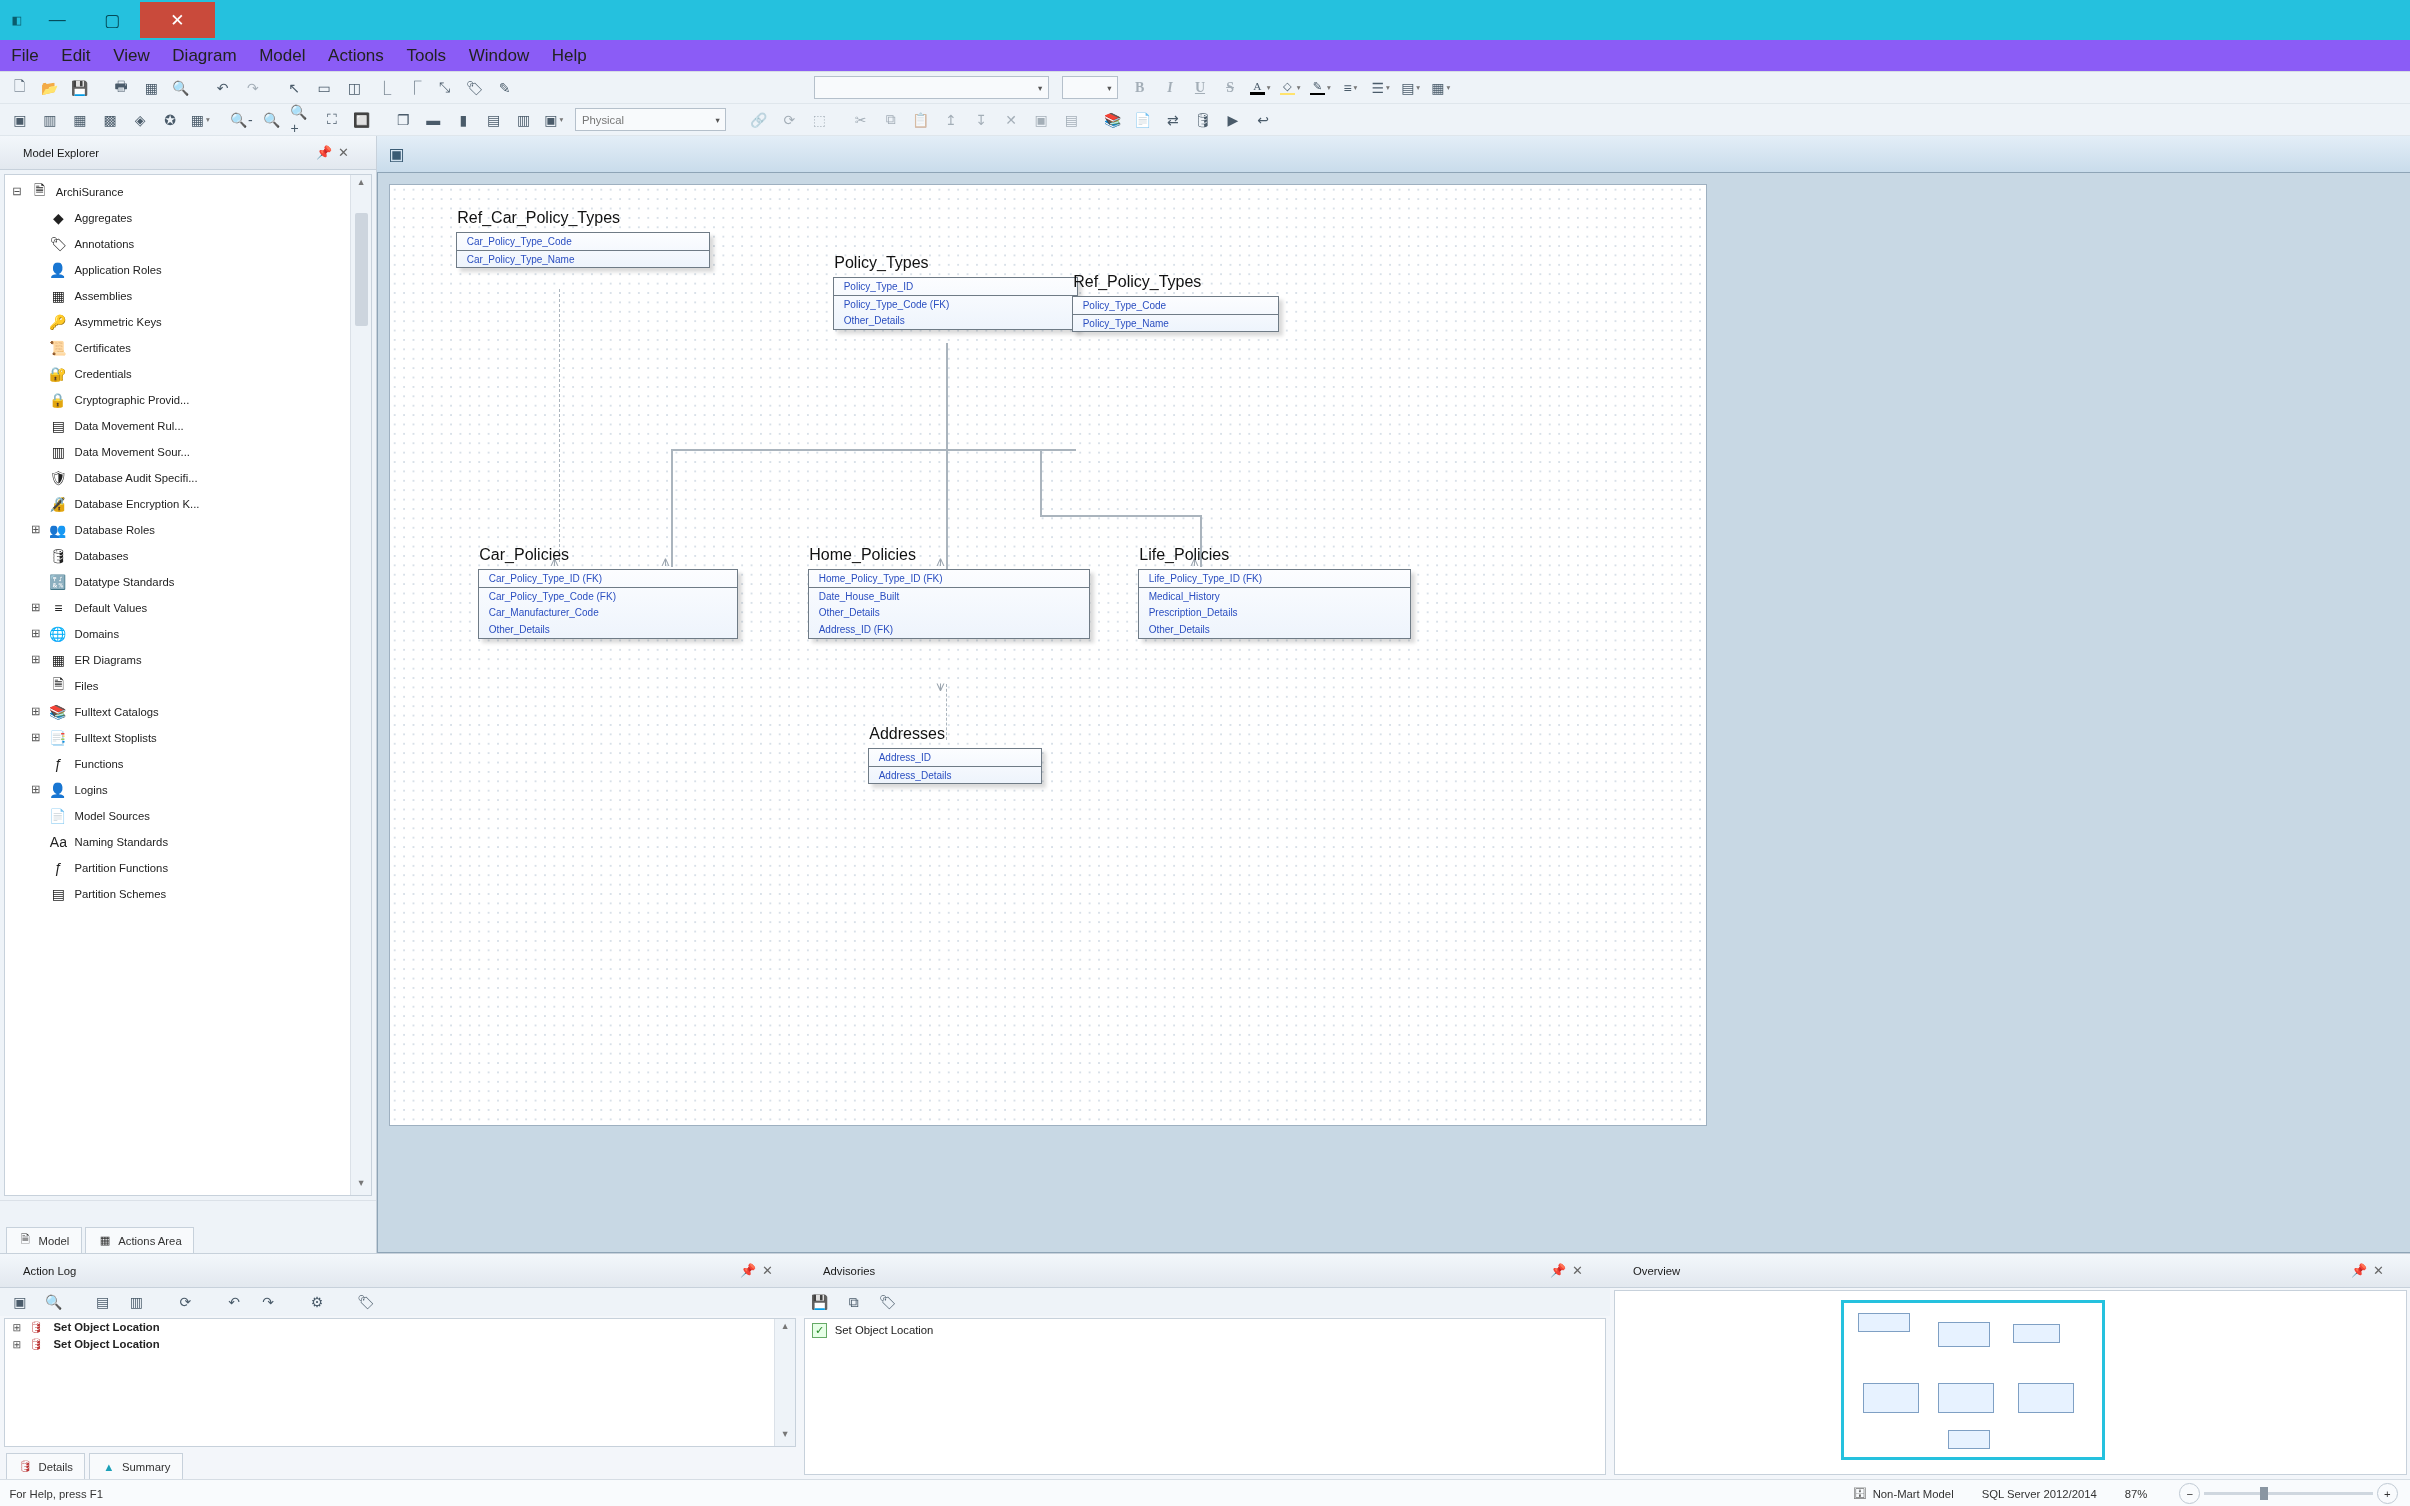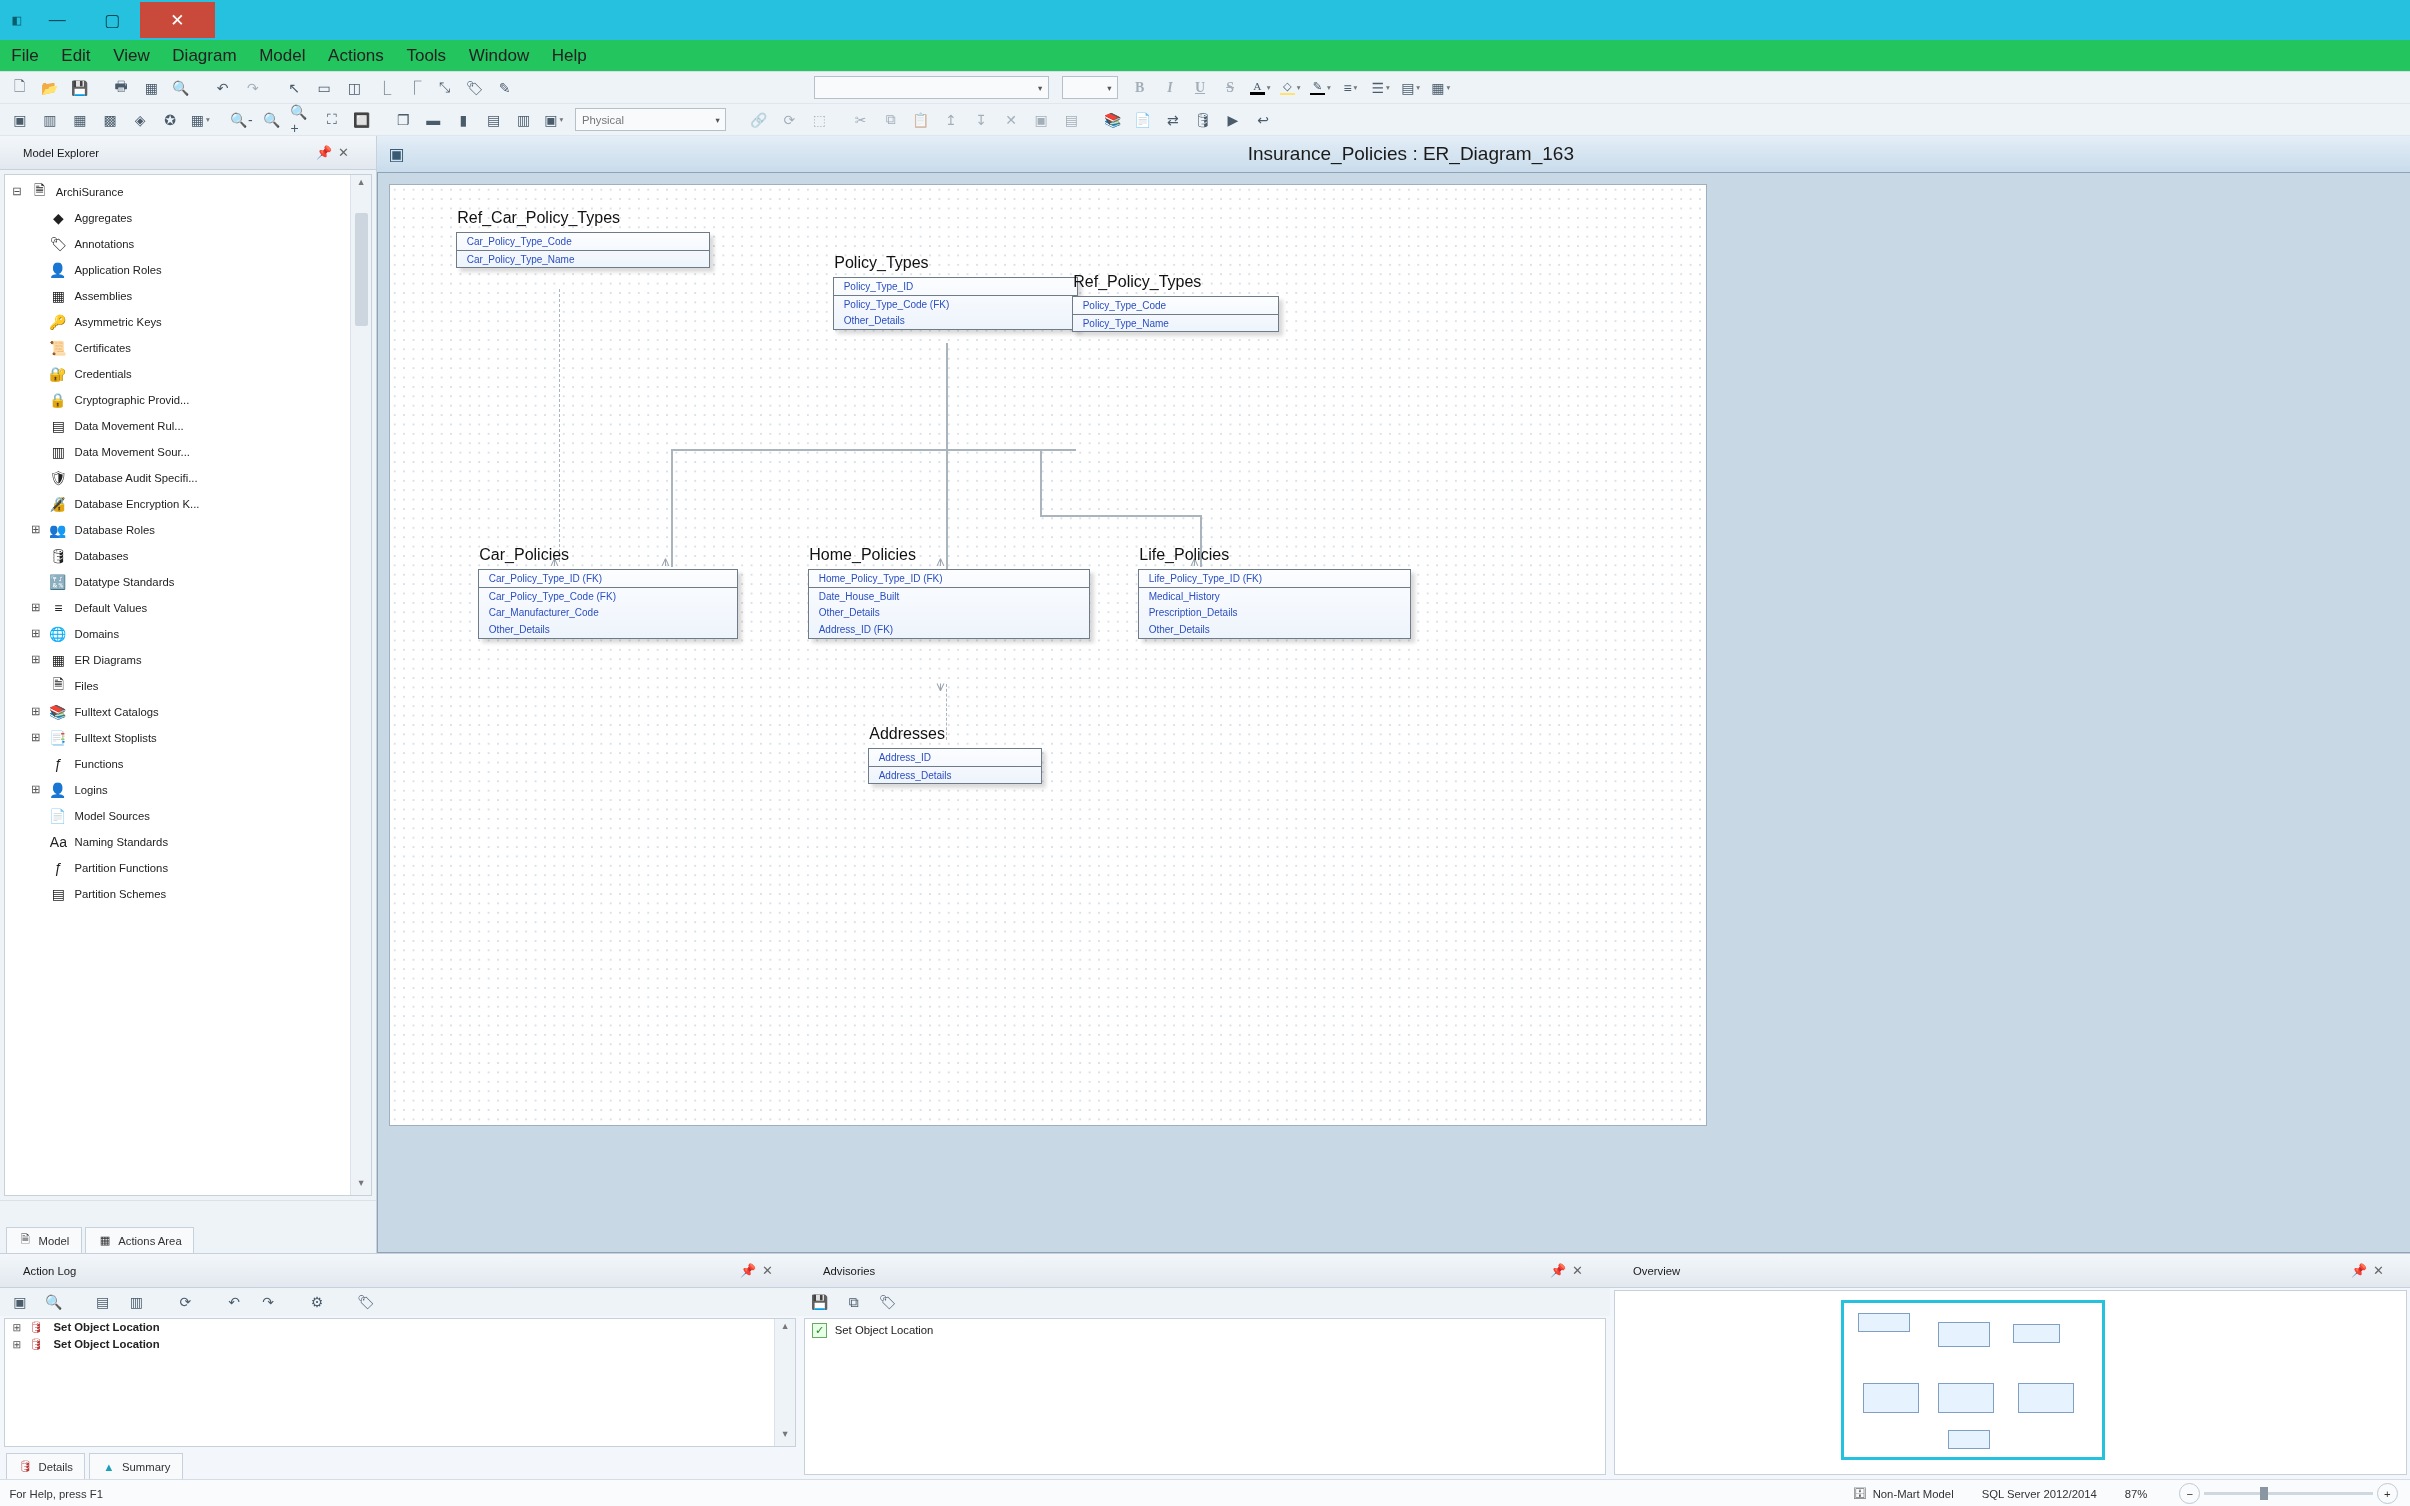--- a/index.html
+++ b/index.html
@@ -5,21 +5,21 @@
 * { margin: 0; padding: 0; box-sizing: border-box; font-family: "Segoe UI", Tahoma, sans-serif; font-size: 11.3px; }
 body { width: 2411px; height: 1507px; transform: scale(1); transform-origin: top left; background: #e8edf2; display: flex; flex-direction: column; overflow: hidden; }
 
 .title-bar { height: 40px; background: #25c1de; display: flex; align-items: center; padding: 0 3.8px; }
 .title-bar .icon-slot { width: 26px; height: 26px; display: flex; align-items: center; justify-content: center; color: #0a5d6d; }
 .title-bar .title { flex: 1; text-align: center; color: #005065; font-size: 19px; }
 .title-bar .win-controls { display: flex; }
 .title-bar .win-btn { width: 55px; height: 36px; display: flex; align-items: center; justify-content: center; color: #044a58; font-size: 17px; }
 .title-bar .win-btn.close { background: #c94a3b; color: #fff; width: 75px; }
 
-.menu-bar { height: 32px; background: #22c55e; display: flex; align-items: center; padding: 0 11.3px; gap: 22.6px; border-bottom: 0.9px solid #d6dde4; }
+.menu-bar { height: 32px; background: #8b5cf6; display: flex; align-items: center; padding: 0 11.3px; gap: 22.6px; border-bottom: 0.9px solid #d6dde4; }
 .menu-item { font-size: 17px; color: #222; cursor: default; }
 
 .tool-row { background: #eef3f8; height: 32px; display: flex; align-items: center; padding: 0 7.5px; gap: 5.6px; border-bottom: 0.9px solid #dfe6ec; }
 .tb { width: 24.5px; height: 24.5px; display: flex; align-items: center; justify-content: center; border: 0.9px solid transparent; color: #4a5b6a; font-size: 14px; }
 .tb.sep { width: 5.6px; }
 .tb.dd::after { content: "▾"; font-size: 7.5px; margin-left: 1.9px; color: #777; }
 .dropdown-box { height: 22.6px; border: 0.9px solid #b5c0cb; background: #f8fafc; min-width: 235px; margin: 0 3.8px; display: flex; align-items: center; padding: 0 5.6px; color: #777; justify-content: space-between; }
 .dropdown-box.sm { min-width: 56px; }
 .dropdown-box .arrow { font-size: 8.5px; color: #555; }
 .tb.ab { font-weight: bold; font-family: serif; }
@@ -386,21 +386,20 @@
       <div class="etab">
           <span class="eicon">▦</span>
           <span>Actions Area</span>
         </div>
     </div>
   </div>
 
   <div class="canvas-panel">
     <div class="doc-tab-bar">
       <div class="dicon">▣</div>
-      <div class="dtitle">Insurance_Policies : ER_Diagram_163</div>
     </div>
     <div class="diagram-scroll">
       <div class="diagram-bg">
 
         <div class="rel-line dashed v" style="left:169px; top:104px; height:273px"></div>
         <div class="cf" style="left:160px;top:367px">⩚</div>
 
         <div class="rel-line h" style="left:281px; top:264px; width:405px"></div>
         <div class="rel-line v" style="left:281px; top:264px; height:118px"></div>
         <div class="cf" style="left:271px;top:367px">⩚</div>

